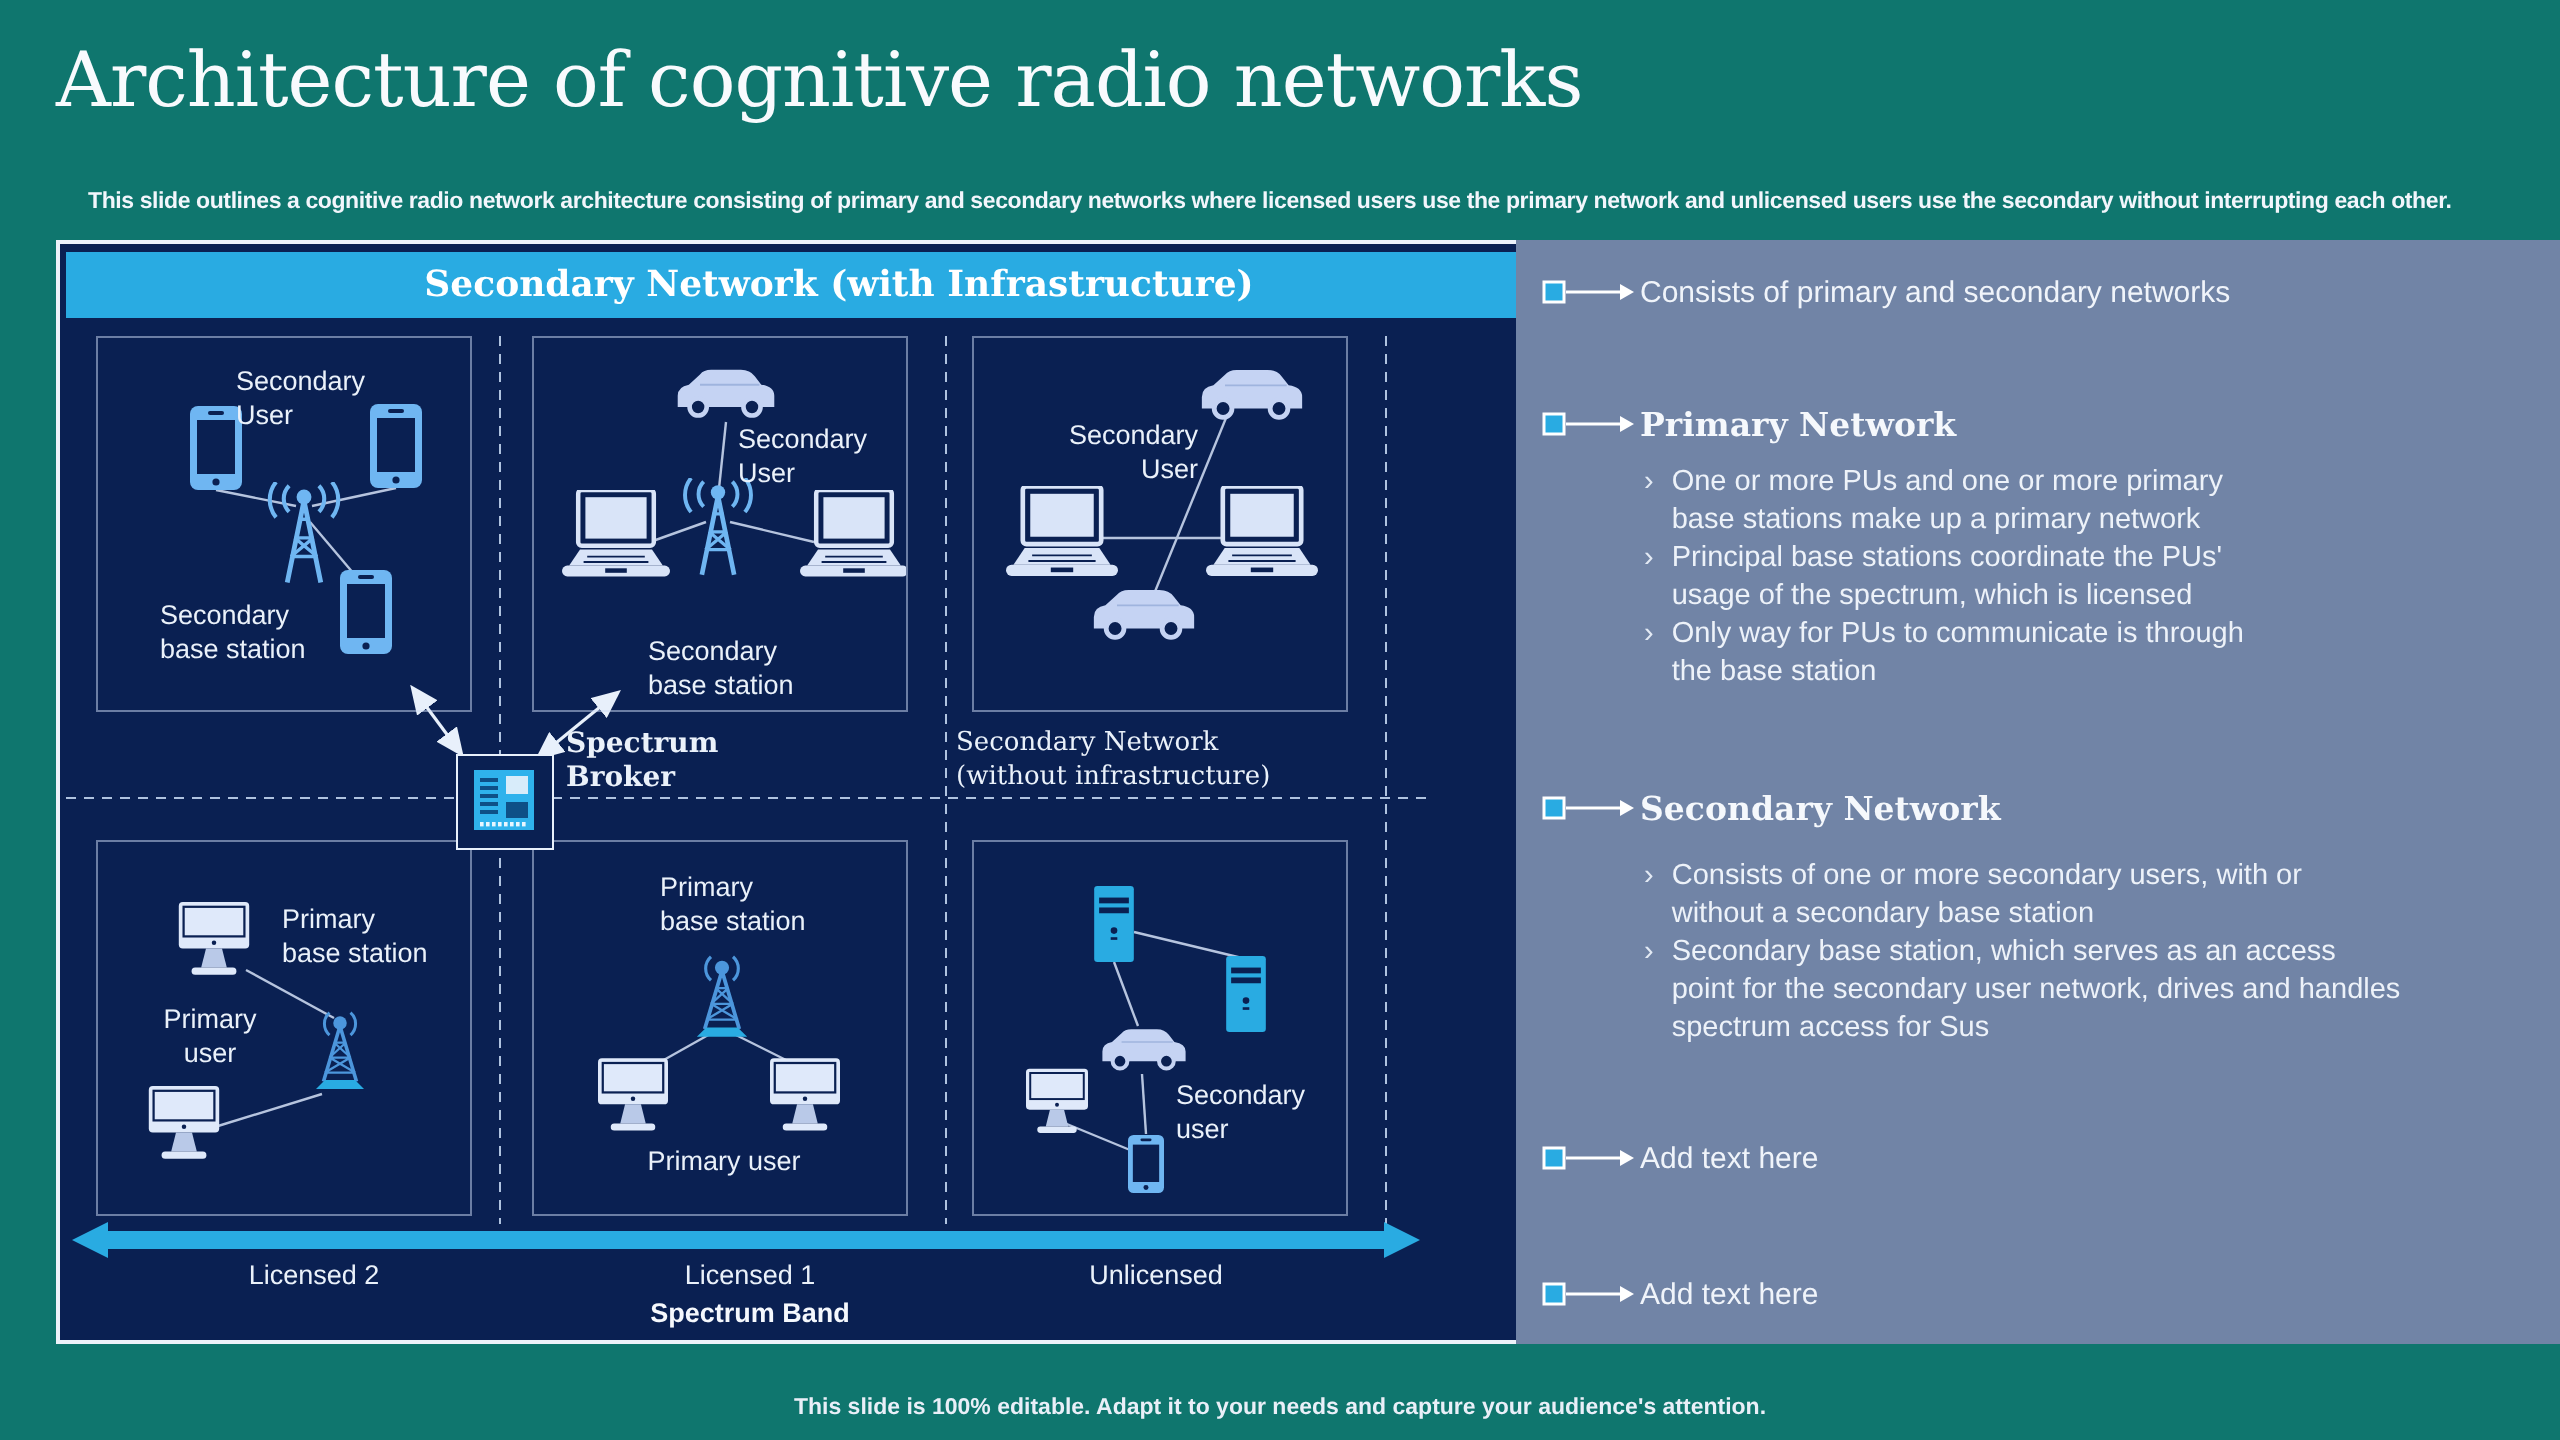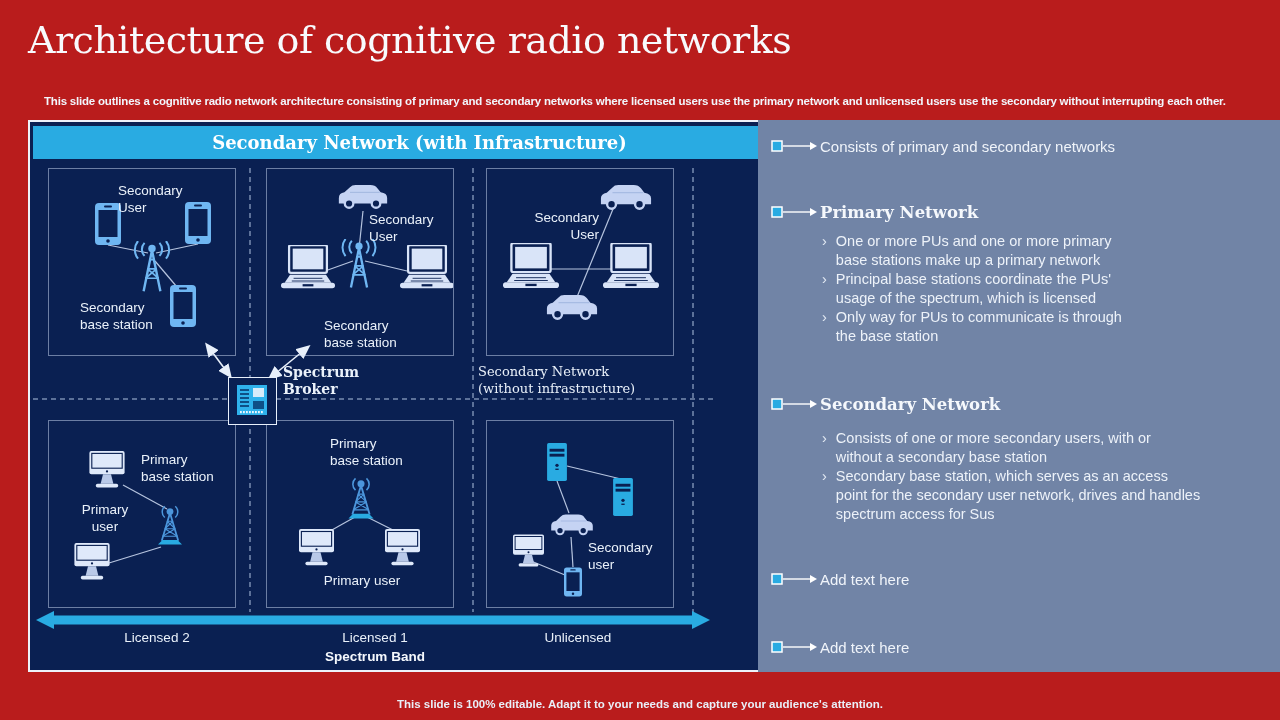--- a/index.html
+++ b/index.html
@@ -1,17 +1,17 @@
 <!DOCTYPE html>
 <html><head>
 <meta charset="utf-8">
 <style>
   html,body{margin:0;padding:0;}
   body{width:1280px;height:720px;background:#0E2766;font-family:"Liberation Sans",sans-serif;overflow:hidden;}
-  .slide{position:relative;width:1280px;height:720px;background:#b91c1c;}
+  .slide{position:relative;width:1280px;height:720px;background:#0f766e;}
 
   .title{position:absolute;left:28px;top:18px;margin:0;font-family:"DejaVu Serif",serif;font-weight:400;
          font-size:38px;color:#F8FAFD;letter-spacing:-0.5px;white-space:nowrap;}
   .subtitle{position:absolute;left:28px;top:79px;margin:16px;font-size:11.5px;font-weight:bold;color:#F2F6FC;
             letter-spacing:-0.2px;white-space:nowrap;}
   .footer{position:absolute;left:0;right:0;top:698px;margin:0;text-align:center;font-size:11.5px;
           font-weight:bold;color:#E9EFF8;}
 
   
   .diagram{position:absolute;left:28px;top:120px;width:783px;height:552px;box-sizing:border-box;

